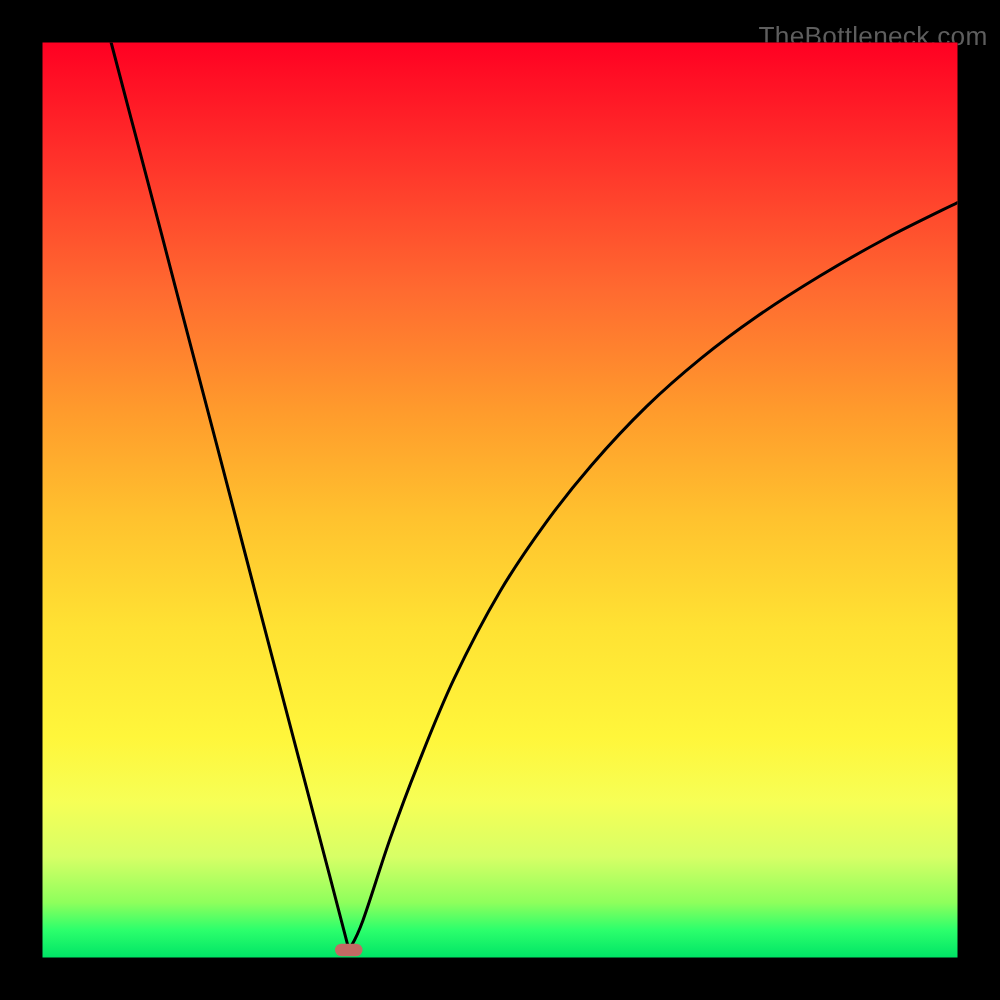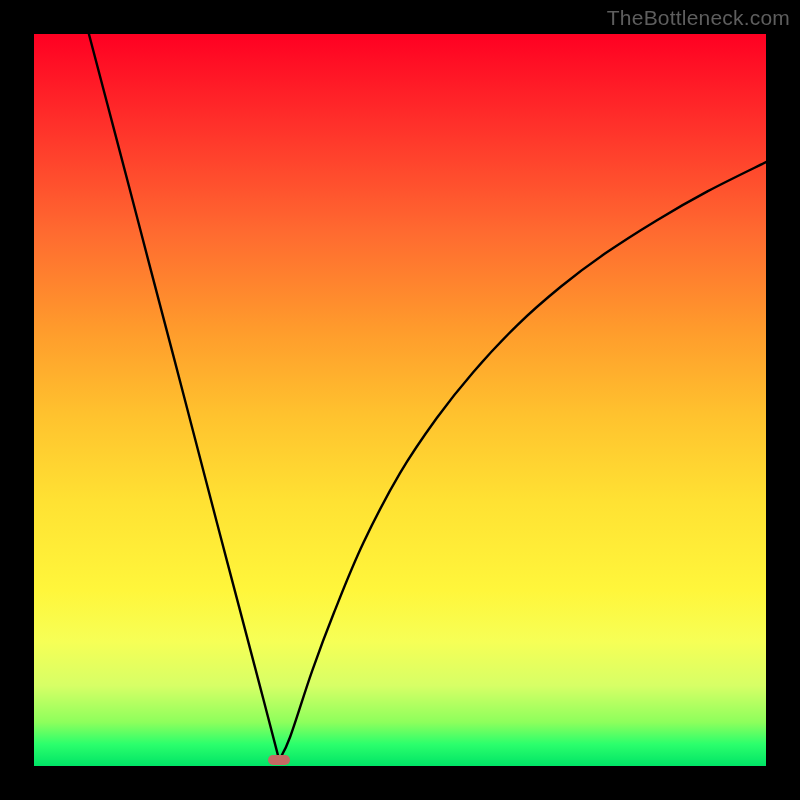--- a/index.html
+++ b/index.html
@@ -60,21 +60,21 @@
     position: absolute;
     width: 22px;
     height: 10px;
     border-radius: 6px;
     background: #c46a64;
     transform: translate(-50%, -50%);
     pointer-events: none;
   }
   .watermark {
     position: absolute;
-    top: 6px;
+    top: 18px;
     right: 10px;
     color: #5e5e5e;
     font-size: 21px;
     letter-spacing: 0.2px;
     font-weight: 400;
     user-select: none;
   }
 </style>
 </head>
 <body>

